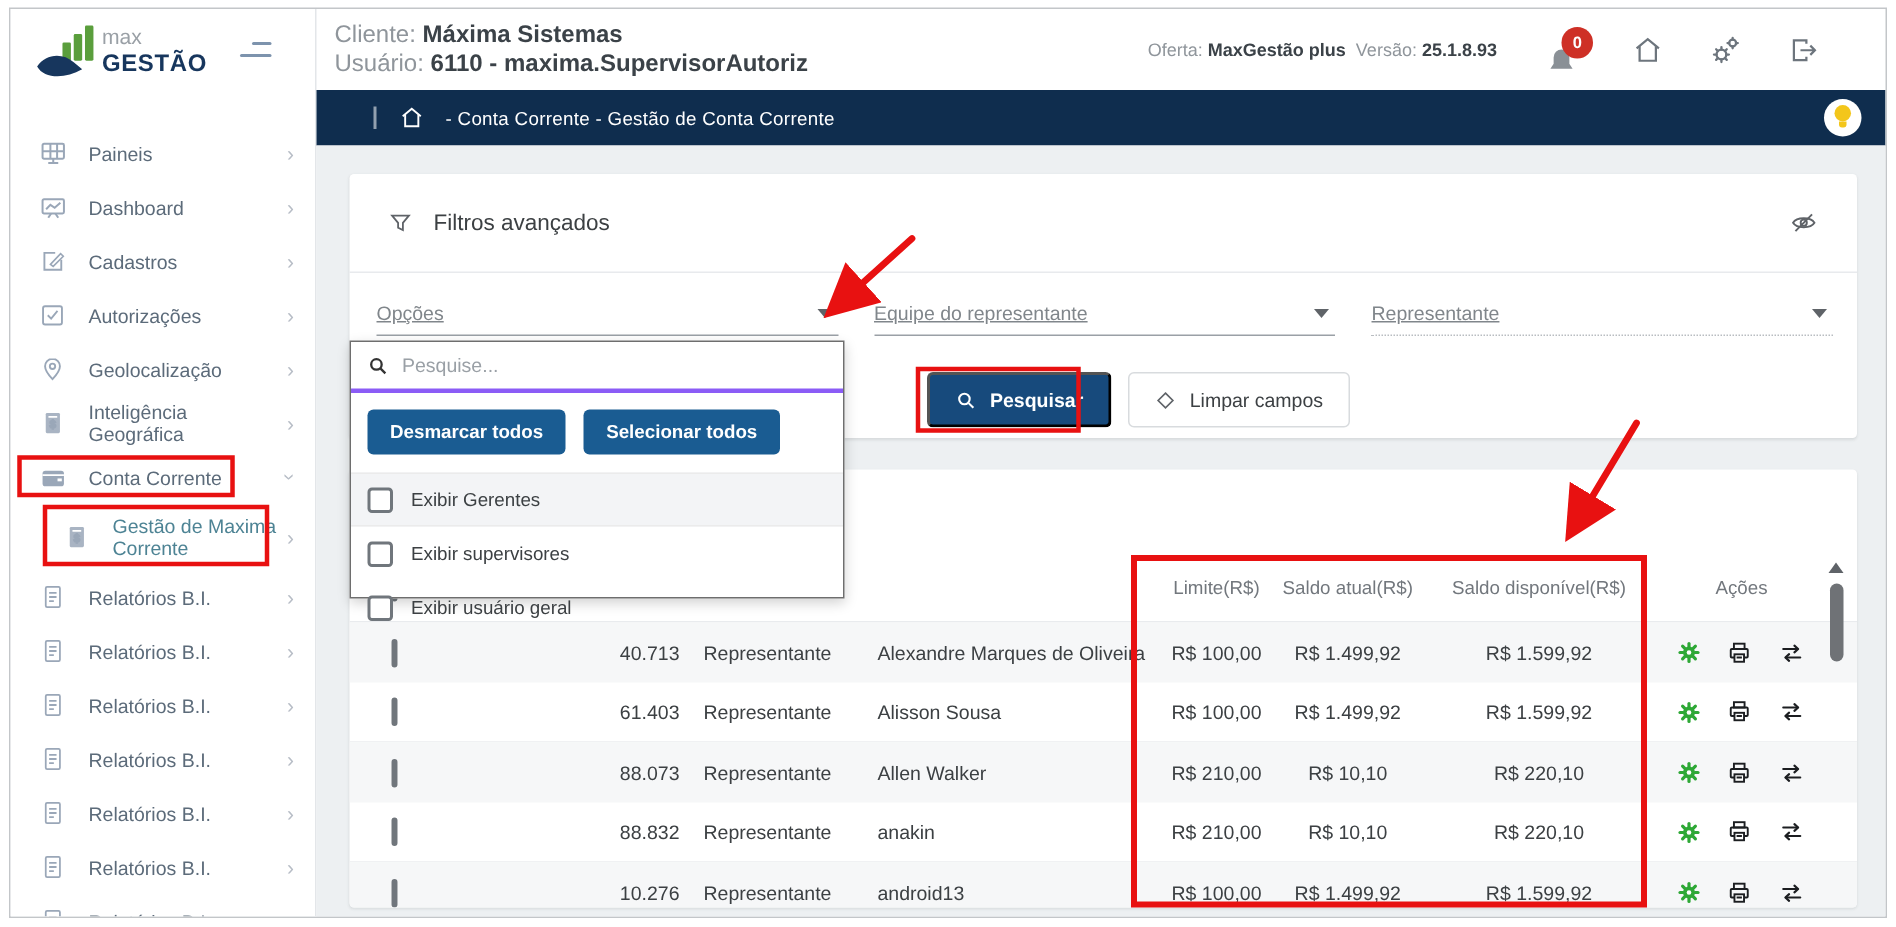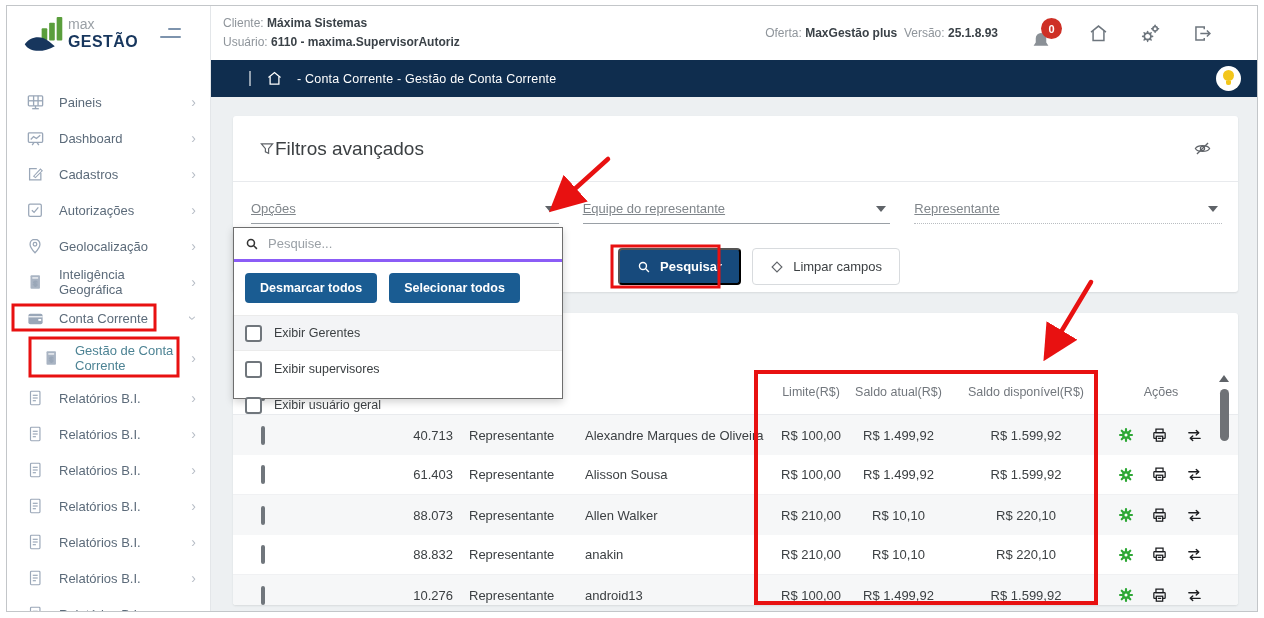--- a/index.html
+++ b/index.html
@@ -8,21 +8,21 @@
   .screen { position:relative; width:1264px; height:618px; background:#fff; overflow:hidden; }
   .frame { position:absolute; left:6px; top:5px; width:1252px; height:607px; border:1px solid #c3c6c9; background:#fff; overflow:hidden; }
 
   
   .topbar { position:absolute; left:0; top:0; right:12px; height:54px; background:#fff; display:flex; align-items:center; }
   .logo-block { width:204px; height:100%; display:flex; align-items:center; padding-left:14px; gap:16px; border-right:1px solid #e3e6e9; flex:0 0 auto; }
   .menu-toggle { display:flex; flex-direction:column; gap:6px; align-items:flex-end; width:22px; cursor:pointer; }
   .menu-toggle i { display:block; height:2px; background:#7d93ad; border-radius:2px; }
   .menu-toggle i:nth-child(1){ width:13px; }
   .menu-toggle i:nth-child(2){ width:21px; }
-  .client-block { margin-left:12px; font-size:12px; line-height:19px; }
+  .client-block { margin-left:12px; font-size:16px; line-height:19px; }
   .kv { white-space:nowrap; }
   .kv .k { color:#8f959b; }
   .kv .v { color:#3b4248; font-weight:700; }
   .env-block { margin-left:auto; text-align:right; font-size:12px; line-height:19px; margin-right:34px; }
   .top-icons { display:flex; align-items:center; gap:30px; margin-right:32px; color:#6d757d; }
   .bell-wrap { position:relative; width:26px; height:30px; }
   .bell-wrap svg { position:absolute; left:0; bottom:0; }
   .badge { position:absolute; right:-4px; top:0; min-width:21px; height:21px; border-radius:50%; background:#ce3026; color:#fff; font-size:11px; font-weight:700; display:flex; align-items:center; justify-content:center; }
   .tool-icon { cursor:pointer; display:flex; }
 
@@ -43,21 +43,21 @@
   .bc-text { margin-left:14px; font-size:12.5px; letter-spacing:.2px; }
   .bulb { margin-left:auto; margin-right:16px; width:25px; height:25px; border-radius:50%; background:#fff; position:relative; cursor:pointer; }
   .bulb .glass { position:absolute; left:7px; top:4px; width:11px; height:11px; border-radius:50%; background:#f3c61b; }
   .bulb .base { position:absolute; left:10px; top:15px; width:5px; height:4px; background:#f3c61b; border-radius:0 0 2px 2px; }
 
   
   .main { position:absolute; left:204px; right:0; top:91px; bottom:0; background:#edf0f2; overflow:hidden; }
   .card { position:absolute; background:#fff; border-radius:3px; box-shadow:0 1px 2px rgba(60,64,67,.12); }
   .filter-card { left:22px; top:19px; width:1005px; height:176px; }
   .fcard-head { height:66px; display:flex; align-items:center; padding:0 26px; border-bottom:1px solid #e8eaed; color:#3c4043; }
-  .fcard-title { font-size:19px; }
+  .fcard-title { font-size:15px; margin-left:14px; }
   .eye-off { margin-left:auto; color:#5f6368; cursor:pointer; display:flex; }
   .fields { position:absolute; top:78px; left:18px; right:16px; display:flex; gap:24px; }
   .field { flex:1; height:30px; position:relative; border-bottom:1px solid #9aa0a6; cursor:pointer; }
   .field.disabled { border-bottom:1px dotted #b9bdc1; }
   .field .f-label { position:absolute; left:0; bottom:7px; font-size:13px; color:#80868b;text-decoration:underline; }
   .field .f-arrow { position:absolute; right:4px; bottom:11px; width:0; height:0; border-left:5px solid transparent; border-right:5px solid transparent; border-top:6px solid #5f6368; }
   .btn-row { position:absolute; left:385px; top:132px; display:flex; gap:11px; }
   .btn { height:37px; border-radius:4px; display:flex; align-items:center; gap:9px; font-size:13px; cursor:pointer; padding:0 17px; }
   .btn-primary { background:#174a7c; color:#fff; font-weight:700; }
   .btn-ghost { background:#fff; border:1px solid #d8dbde; color:#3c4043; }
@@ -247,21 +247,21 @@
           <span class="chev down">›</span>
         </div>
         <div class="side-item child">
           <span class="s-icon">
             <svg width="18" height="18" viewBox="0 0 20 20" fill="none" stroke="currentColor" stroke-width="1.3">
               <rect x="5" y="2.5" width="10.5" height="15" rx="1" fill="currentColor" stroke="none" opacity=".85"></rect>
               <text x="10.2" y="14" font-size="8" text-anchor="middle" fill="#fff" font-family="Liberation Sans, sans-serif">$</text>
               <line x1="7" y1="5.5" x2="13.5" y2="5.5" stroke="#fff"></line>
             </svg>
           </span>
-          <span class="s-label">Gestão de Conta Corrente</span>
+          <span class="s-label">Gestão de Maxima Corrente</span>
           <span class="chev">›</span>
         </div>
         <div class="side-item">
           <span class="s-icon">
             <svg width="18" height="18" viewBox="0 0 20 20" fill="none" stroke="currentColor" stroke-width="1.3">
               <rect x="5" y="2.5" width="10.5" height="15" rx="1"></rect>
               <line x1="7.5" y1="7" x2="13" y2="7"></line>
               <line x1="7.5" y1="10" x2="13" y2="10"></line>
               <line x1="7.5" y1="13" x2="11" y2="13"></line>
             </svg>

